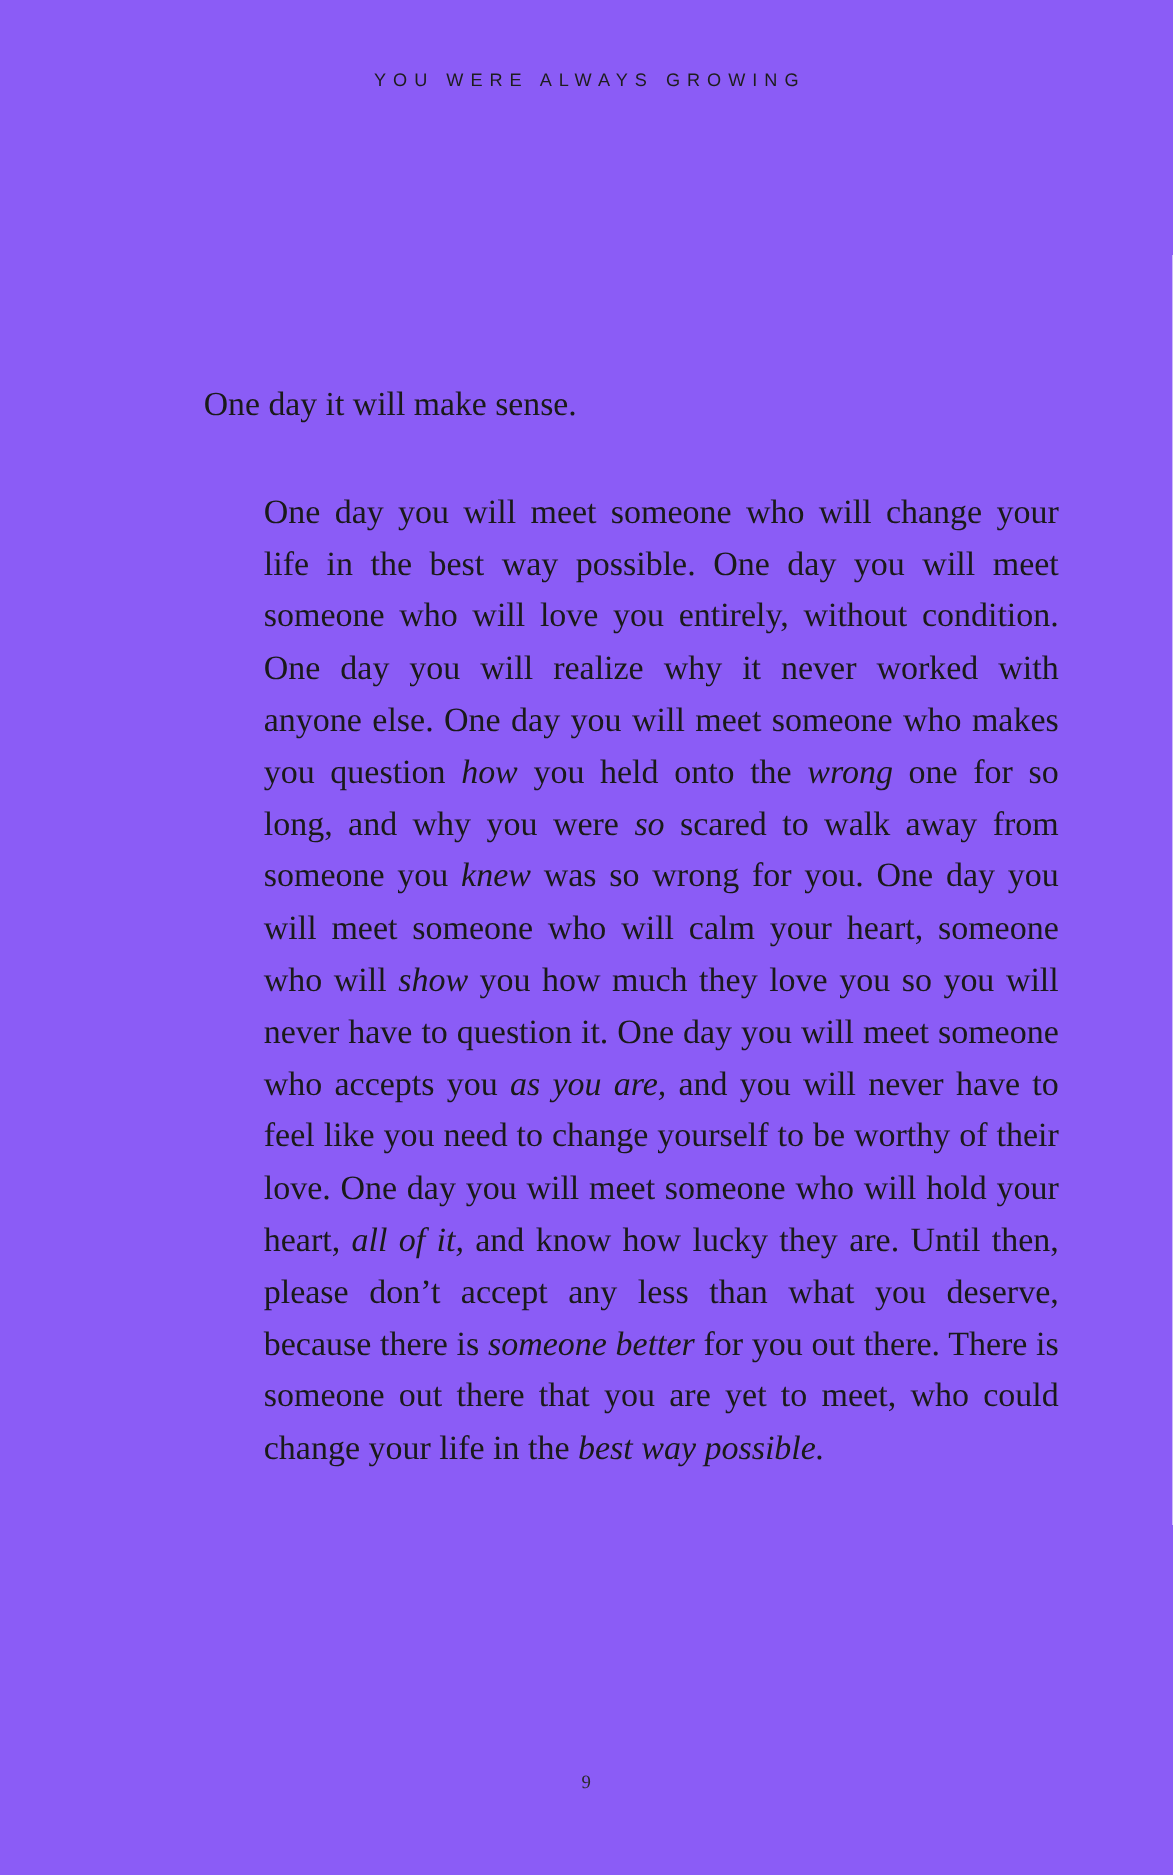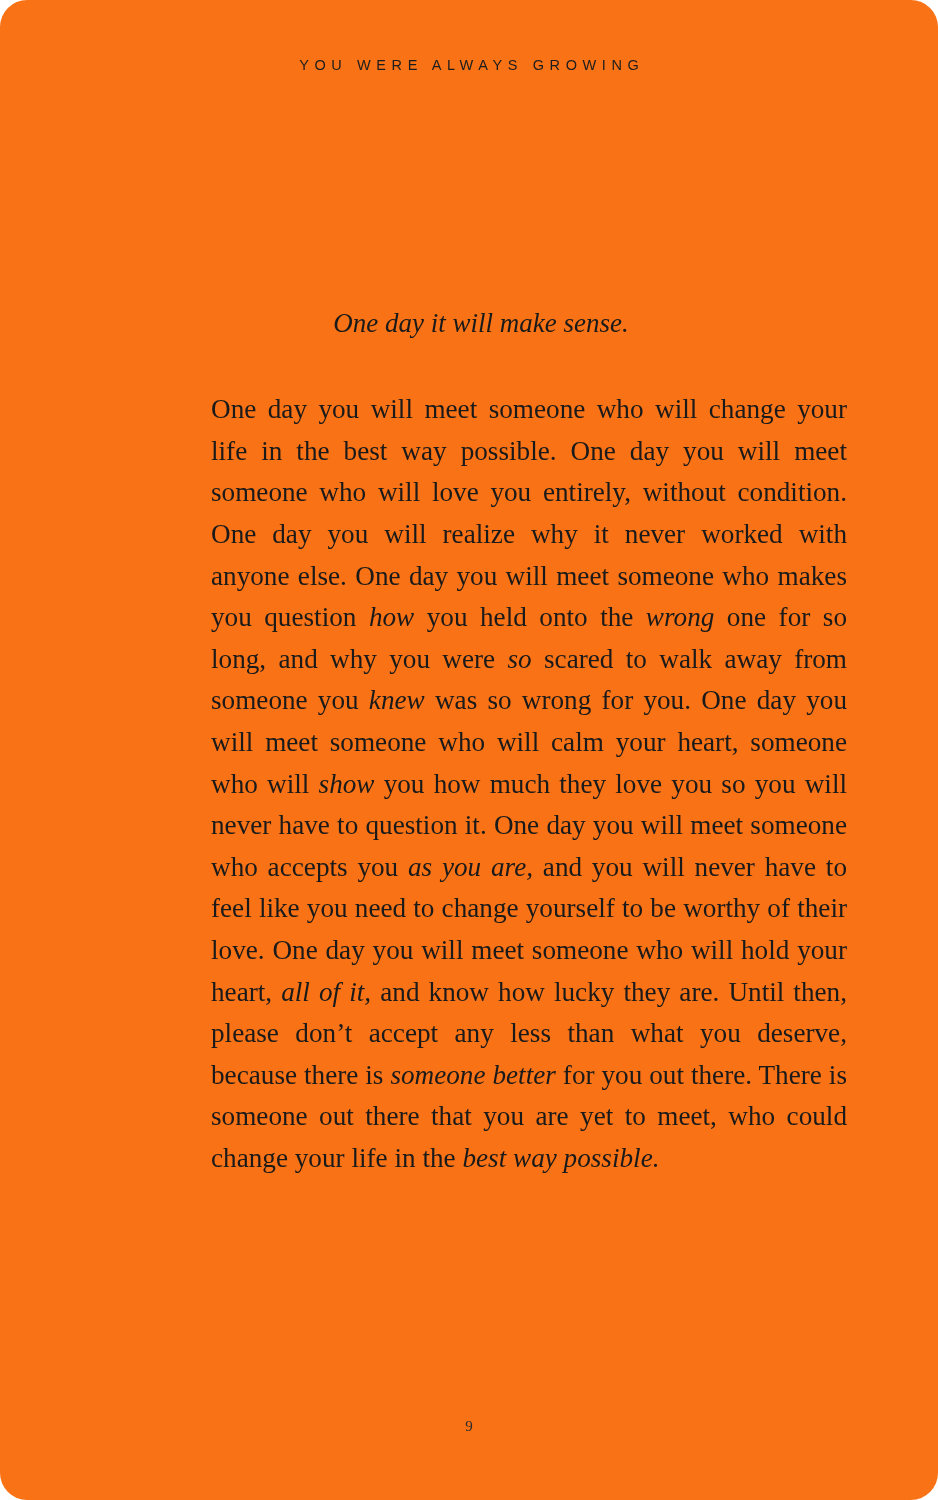--- a/index.html
+++ b/index.html
@@ -5,26 +5,25 @@
   html, body {
     margin: 0;
     padding: 0;
     background: #ffffff;
   }
 
   .page {
     position: relative;
     width: 938px;
     height: 1500px;
-    background: #f97316;
+    background: #8b5cf6;
     margin: 0 auto;
     overflow: hidden;
     font-family: "Liberation Serif", "DejaVu Serif", serif;
     color: #1a1a1a;
-    border-radius: 27px;
     -webkit-font-smoothing: antialiased;
   }
 
   
   .running-head {
     position: absolute;
     top: 58px;
     left: 0;
     width: 938px;
     text-align: center;
@@ -44,25 +43,24 @@
     left: 163px;
     top: 0;
     width: 636px;
   }
 
   .epigraph {
     position: absolute;
     top: 276px;
     left: 0;
     width: 636px;
-    font-style: italic;
     font-size: 27px;
     line-height: 1.5;
     color: #1a1a1a;
-    text-align: center;
+    text-align: left;
   }
 
   .body-text {
     position: absolute;
     top: 362px;
     left: 0;
     width: 636px;
     font-size: 27.2px;
     line-height: 41.6px;
     text-align: justify;

